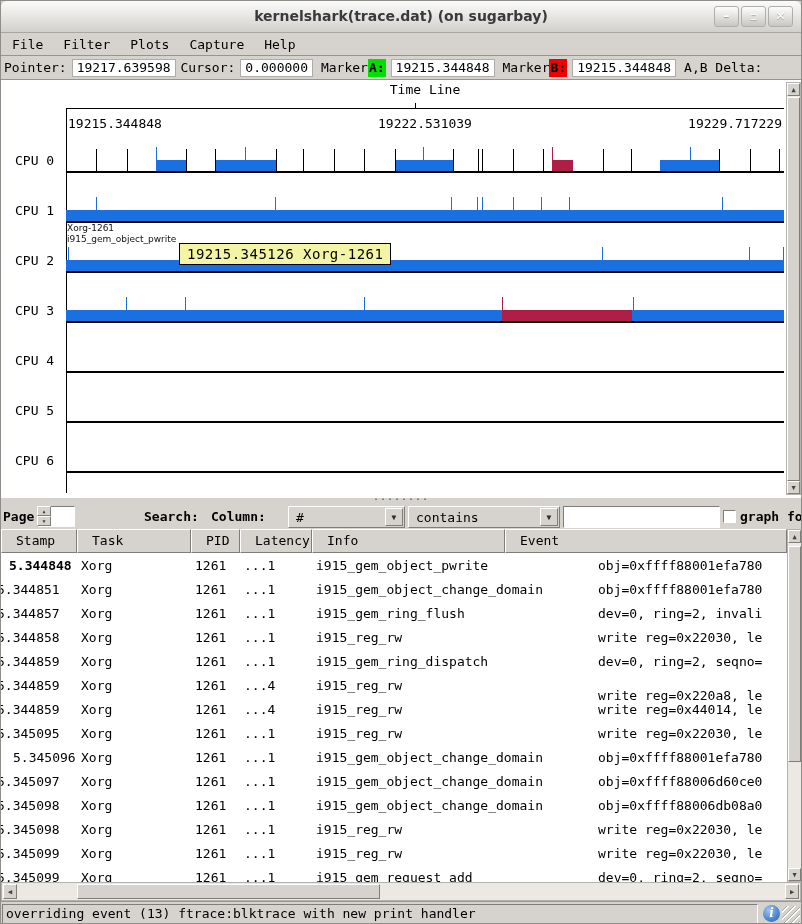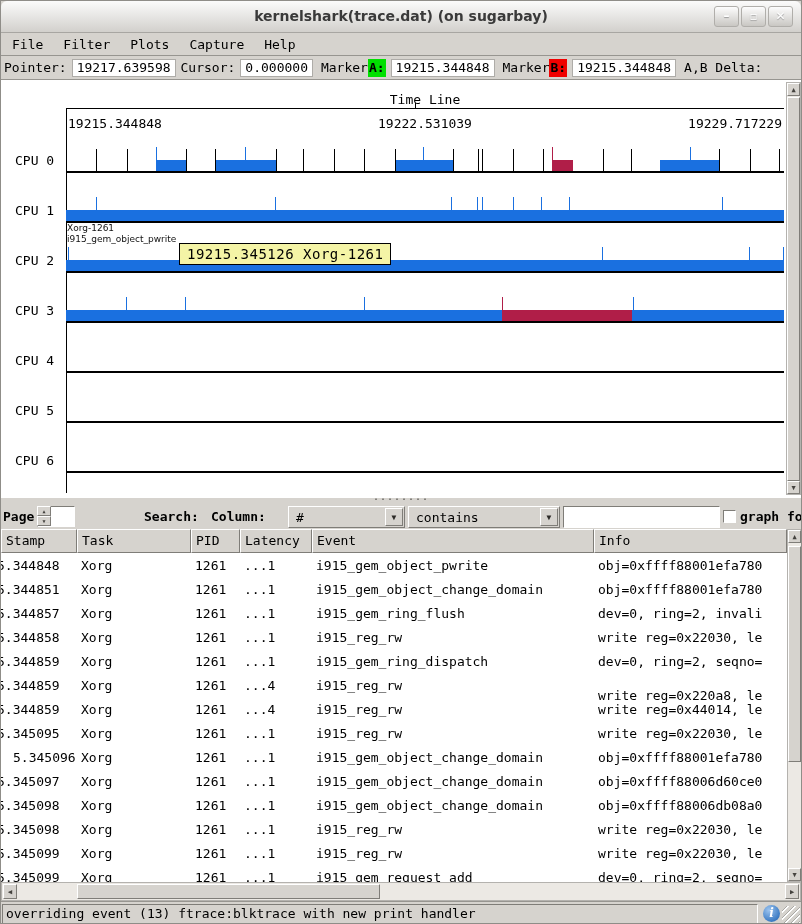--- a/index.html
+++ b/index.html
@@ -26,21 +26,21 @@
 
   
   .infobar{position:absolute;left:0;top:55px;width:100%;height:24px;background:#d6d3ce;
            border-bottom:1px solid #979590;display:flex;align-items:center;gap:5px;
            padding-left:3px;white-space:nowrap;overflow:hidden;}
   .valbox{background:#ffffff;border:1px solid #aeaca8;padding:0 4px;height:18px;line-height:16px;}
   .markerbox{padding:0 1px;height:18px;line-height:17px;font-weight:bold;}
 
   
   .grapharea{position:absolute;left:0;top:79px;width:800px;height:418px;background:#ffffff;overflow:hidden;}
-  .tl-title{position:absolute;top:12px;left:65px;width:718px;text-align:center;}
+  .tl-title{position:absolute;top:2px;left:65px;width:718px;text-align:center;}
   .axisline{position:absolute;top:28px;left:65px;width:718px;height:1px;background:#000;}
   .axis-tick-left{position:absolute;top:28px;left:65px;width:1px;height:7px;background:#000;}
   .axis-tick-mid{position:absolute;top:23px;left:414px;width:1px;height:6px;background:#000;}
   .vsep{position:absolute;top:28px;left:65px;width:1px;height:385px;background:#000;}
   .ts-row{position:absolute;top:36px;left:65px;width:718px;height:15px;}
   .ts-left{position:absolute;left:2px;top:0;}
   .ts-mid{position:absolute;left:0;width:100%;text-align:center;top:0;}
   .ts-right{position:absolute;right:2px;top:0;}
   .cpu-label{position:absolute;left:14px;width:50px;}
   .baseline{position:absolute;left:65px;width:718px;height:2px;background:#000;}
@@ -81,21 +81,21 @@
   .search-entry{position:absolute;left:562px;top:2px;width:157px;height:22px;background:#fff;
                 border:1px solid;border-color:#7f7d78 #ffffff #ffffff #7f7d78;
                 font-family:inherit;font-size:13px;padding:0 4px;}
   .checkbox{position:absolute;left:722px;top:6px;width:13px;height:13px;background:#fff;
             border:1px solid;border-color:#7f7d78 #ffffff #ffffff #7f7d78;}
 
   
   .theader{position:absolute;left:0;top:528px;width:786px;height:24px;display:flex;}
   .th-cell{height:24px;background:#d6d3ce;border-top:1px solid #ffffff;border-left:1px solid #ffffff;
            border-right:1px solid #7f7d78;border-bottom:1px solid #7f7d78;
-           padding:3px 0 0 4px;overflow:hidden;white-space:nowrap;}
+           padding:3px 0 0 14px;overflow:hidden;white-space:nowrap;}
   .tbody{position:absolute;left:0;top:552px;width:786px;height:329px;background:#ffffff;overflow:hidden;}
   .trow{display:flex;height:24px;align-items:center;}
   .td-cell{overflow:hidden;white-space:nowrap;padding-left:4px;flex:none;}
   .table-vsb{left:786px;top:528px;height:353px;}
 
   
   .hsb{position:absolute;left:0;top:881px;width:800px;height:19px;background:#ece9e4;border:1px solid #b4b2ae;}
   .hsb-btn{position:absolute;top:1px;width:14px;height:15px;background:#d6d3ce;
            border:1px solid;border-color:#ffffff #7f7d78 #7f7d78 #ffffff;
            font-size:7px;line-height:14px;text-align:center;color:#44423e;}
@@ -263,26 +263,26 @@
     <input class="search-entry" value="" style="">
     <div class="checkbox"></div>
     <span class="sr-label" style="left:739px">graph follows</span>
   </div>
 
   <div class="theader" id="table-header">
       <div class="th-cell" style="width: 76px;">Stamp</div>
       <div class="th-cell" style="width: 114px;">Task</div>
       <div class="th-cell" style="width: 49px;">PID</div>
       <div class="th-cell" style="width: 72px;">Latency</div>
+      <div class="th-cell" style="width: 193px;">Info</div>
       <div class="th-cell" style="width: 282px;">Event</div>
-      <div class="th-cell" style="width: 193px;">Info</div>
     </div>
   <div class="tbody" id="table-body">
       <div class="trow">
-        <div class="td-cell" style="width: 76px; padding-left: 0px; text-indent: -4px;">5.344848</div>
+        <div class="td-cell" style="width: 76px; padding-left: 12px; text-indent: -4px; font-weight: bold;">5.344848</div>
         <div class="td-cell" style="width: 114px;">Xorg</div>
         <div class="td-cell" style="width: 49px;">1261</div>
         <div class="td-cell" style="width: 72px;">...1</div>
         <div class="td-cell" style="width: 282px;">i915_gem_object_pwrite</div>
         <div class="td-cell" style="width: 193px;">obj=0xffff88001efa780</div>
       </div>
       <div class="trow">
         <div class="td-cell" style="width: 76px; padding-left: 0px; text-indent: -4px;">5.344851</div>
         <div class="td-cell" style="width: 114px;">Xorg</div>
         <div class="td-cell" style="width: 49px;">1261</div>

